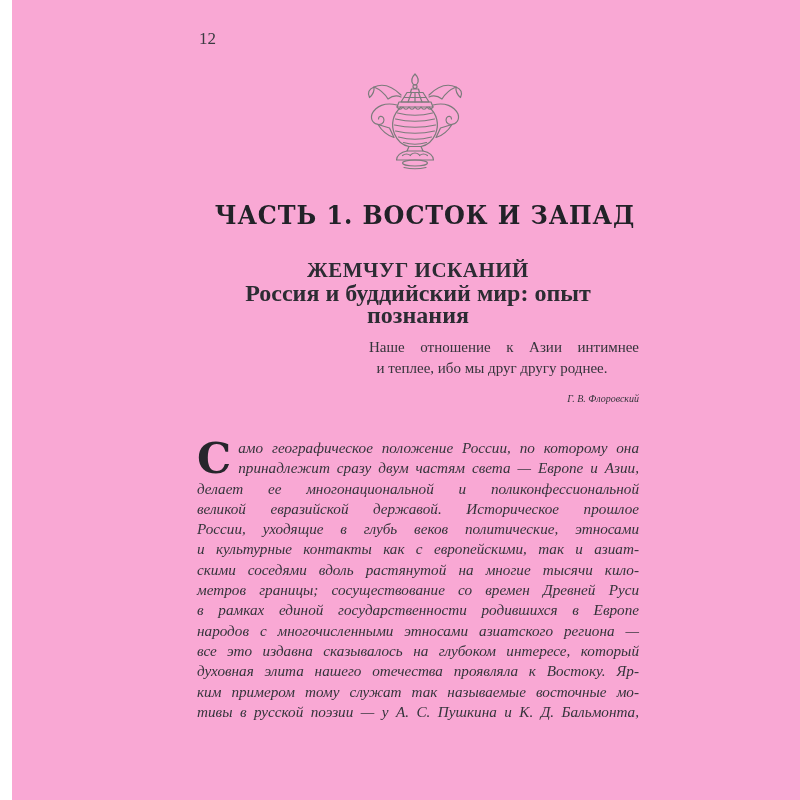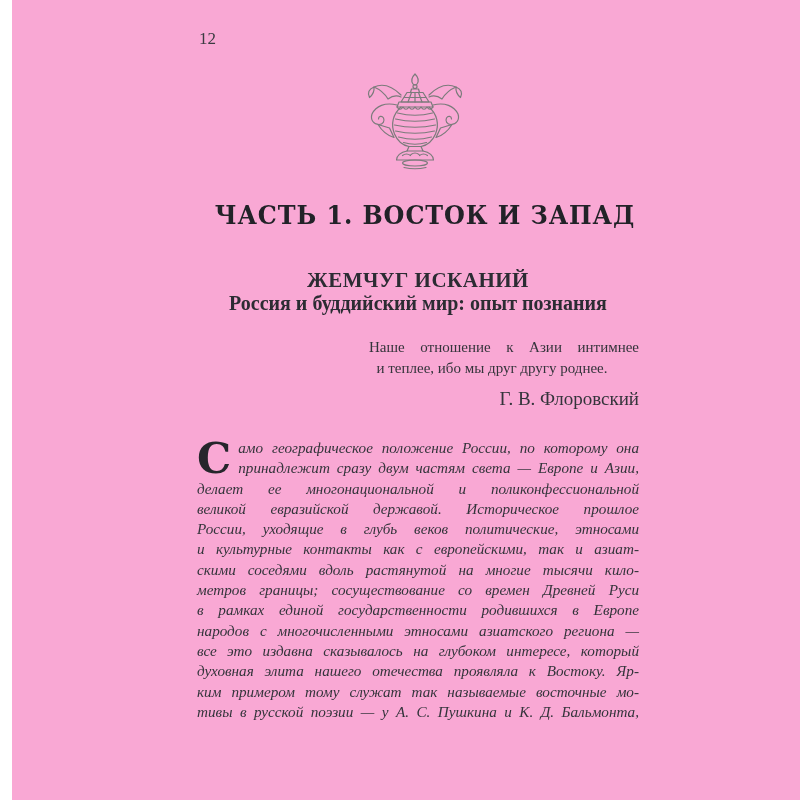--- a/index.html
+++ b/index.html
@@ -48,49 +48,50 @@
     letter-spacing: 1px;
     color: #222228;
     transform: scaleX(0.92);
     transform-origin: center;
     white-space: nowrap;
   }
 
   .section-title {
     position: absolute;
     left: 185px;
-    top: 269px;
+    top: 259px;
     width: 442px;
     text-align: center;
     font-weight: bold;
     color: #2c2c33;
   }
   .section-title .line1 { font-size: 21px; line-height: 23px; letter-spacing: 0.5px; }
-  .section-title .line2 { font-size: 20px; line-height: 22px; }
+  .section-title .line2 { font-size: 24px; line-height: 22px; }
 
   .epigraph {
     position: absolute;
     left: 333px;
     top: 337px;
     width: 294px;
     font-size: 15px;
     line-height: 21px;
     color: #34343b;
   }
   .epi-line { text-align: center; }
   .epi-first {
     text-align: justify;
     text-align-last: justify;
     -moz-text-align-last: justify;
     text-indent: 24px;
   }
   .attribution {
     margin-top: 10px;
     text-align: right;
-    font-size: 19px;
+    font-style: italic;
+    font-size: 10px;
     line-height: 19px;
   }
 
   .body-text {
     position: absolute;
     left: 185px;
     top: 438px;
     width: 442px;
     font-size: 15.2px;
     color: #34343b;

